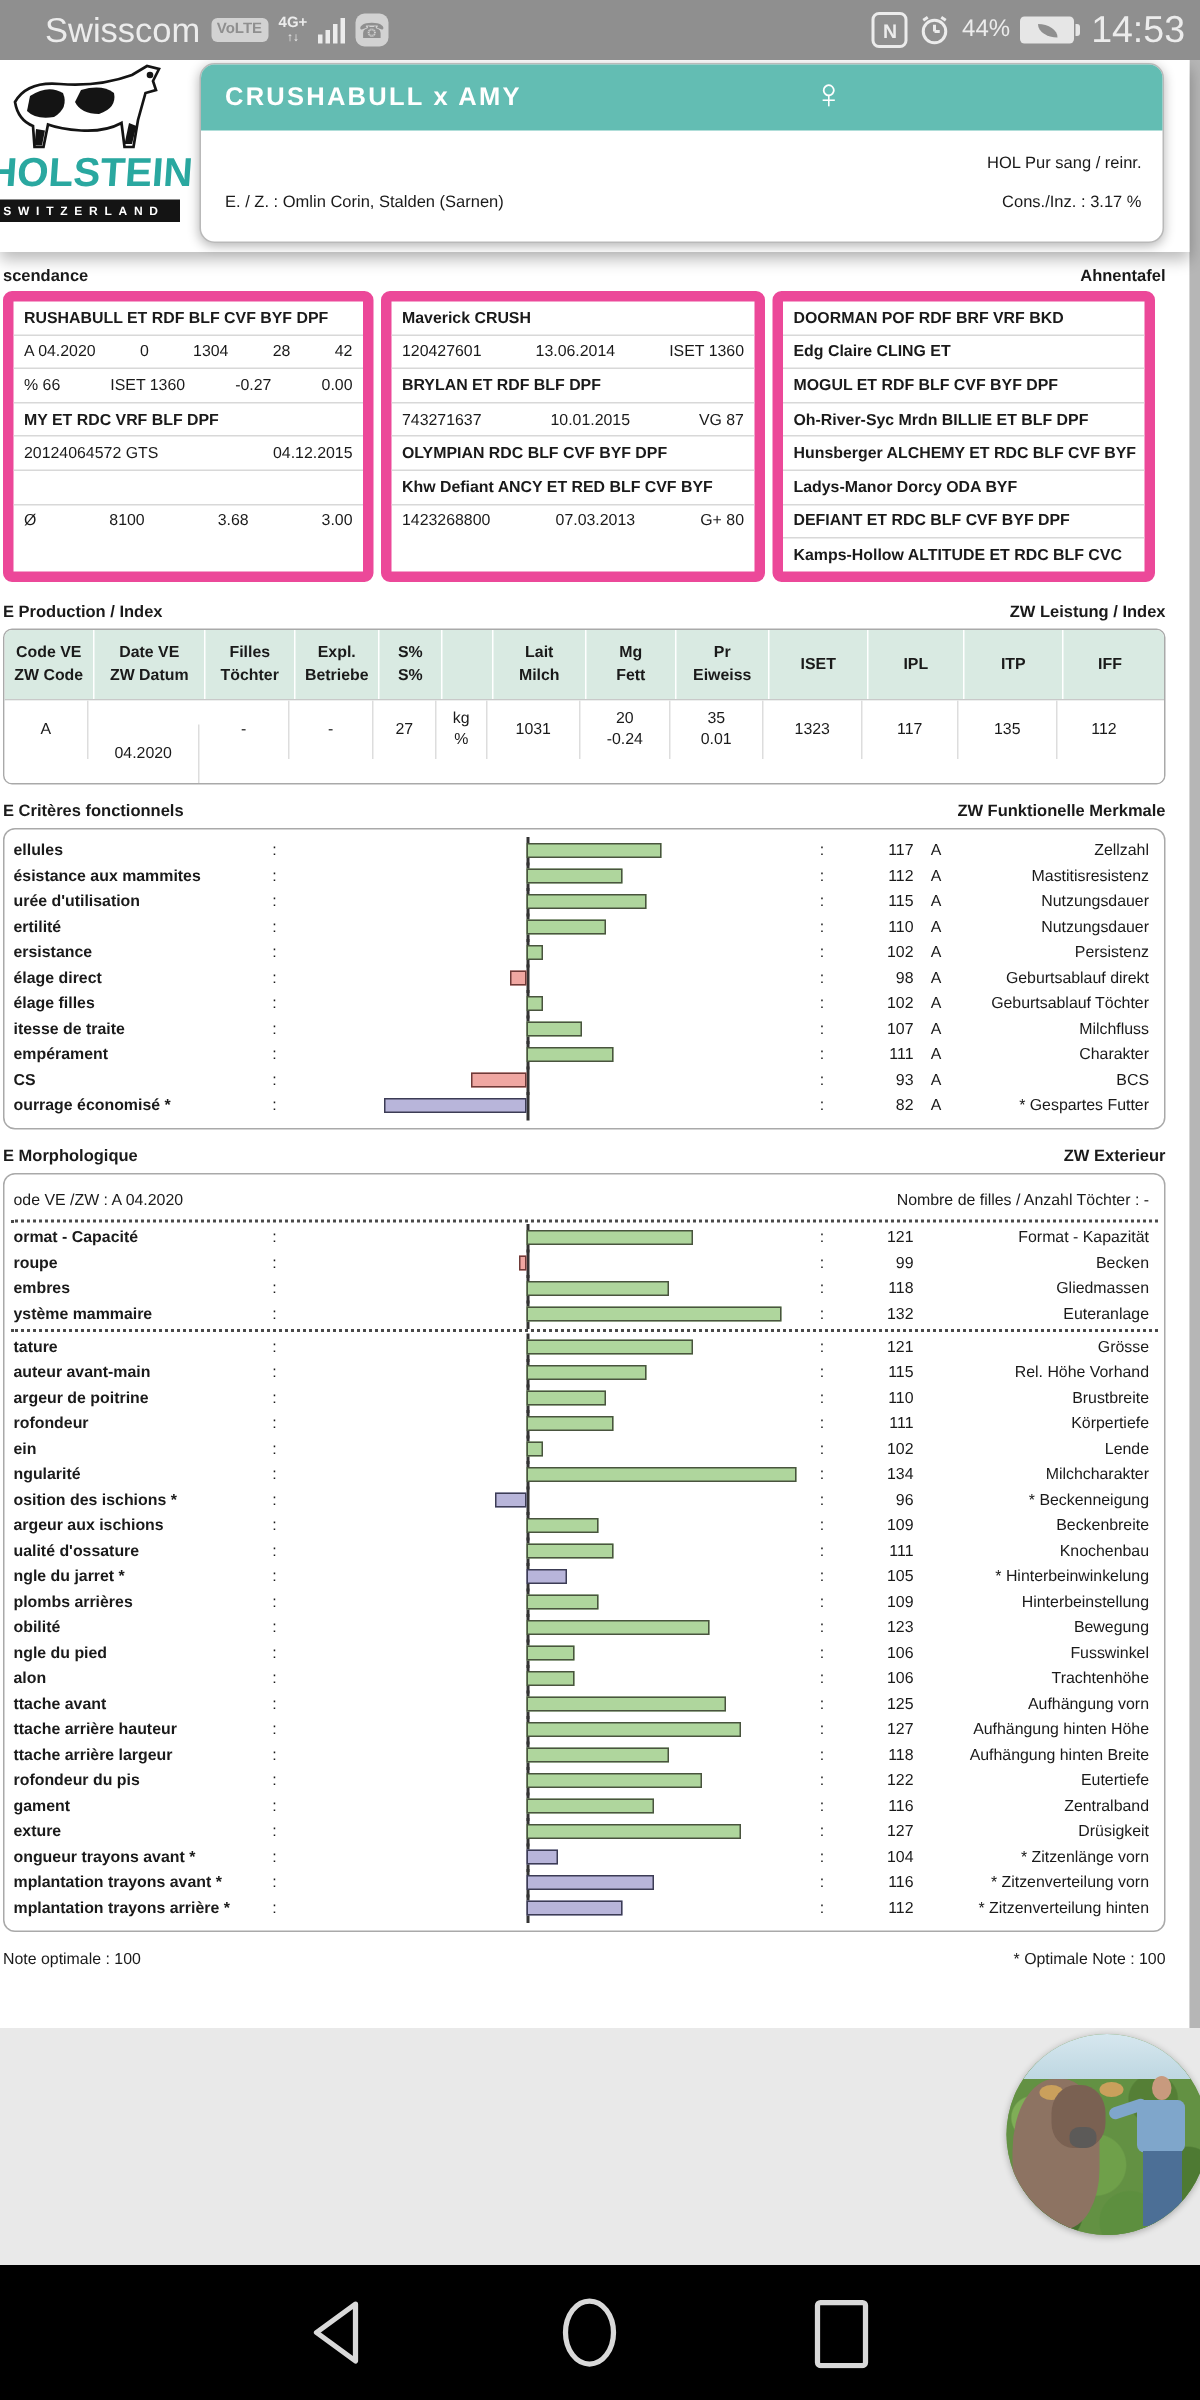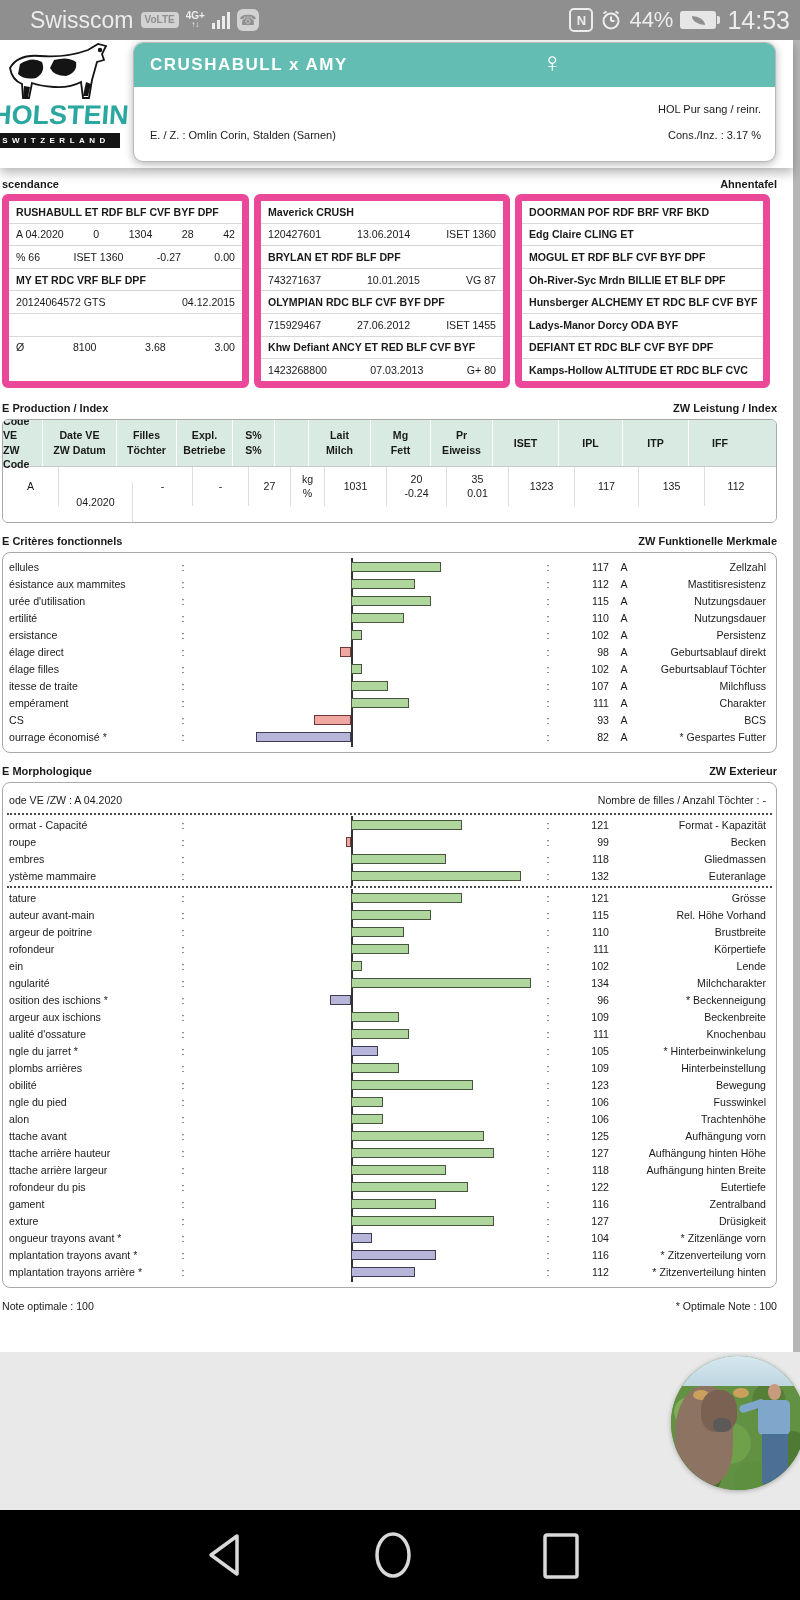--- a/index.html
+++ b/index.html
@@ -17,21 +17,21 @@
   .net .sub{font-size:8px;}
   .sigbars{display:flex;align-items:flex-end;gap:2px;height:17px;}
   .sigbars i{display:block;width:3px;background:#ececec;}
   .sigbars i:nth-child(1){height:6px}.sigbars i:nth-child(2){height:9px}
   .sigbars i:nth-child(3){height:13px}.sigbars i:nth-child(4){height:17px}
   .phonebadge{width:22px;height:22px;border-radius:6px;background:#d2d2d2;color:#8f8f8f;
     display:flex;align-items:center;justify-content:center;font-size:14px;line-height:1;}
   .nfc{width:20px;height:20px;border:2px solid #ececec;border-radius:5px;display:flex;
     align-items:center;justify-content:center;font-size:13px;font-weight:bold;}
   .clocksvg{display:block;}
-  .pct{font-size:22px;}
+  .pct{font-size:16px;}
   .bat{position:relative;width:36px;height:18px;background:#e6e6e6;border-radius:3px;
     display:flex;align-items:center;justify-content:center;margin-right:4px;}
   .bat .leaf{width:13px;height:9px;background:#8f8f8f;border-radius:0 100% 0 100%;}
   .bat .cap{position:absolute;right:-4px;top:5px;width:3px;height:8px;background:#e6e6e6;border-radius:0 2px 2px 0;}
   .time{font-size:25px;}
   
   .page{position:absolute;top:40px;left:0;width:793px;height:1312px;background:#fff;}
   .right-strip{position:absolute;top:40px;left:793px;width:7px;height:1312px;background:#b6b6b6;}
   .doc-header{position:absolute;top:0;left:0;width:100%;height:128px;background:#fff;
     box-shadow:0 5px 10px rgba(0,0,0,.28);z-index:3;}
@@ -67,21 +67,21 @@
   .prod-row{display:flex;background:#fff;}
   .pcell{display:flex;flex-direction:column;justify-content:center;align-items:center;
     font-size:10.6px;line-height:1.35;box-sizing:border-box;flex:none;}
   .prod-header .pcell{height:46px;font-weight:bold;border-right:1px solid #fff;}
   .prod-row .pcell{height:39px;border-right:1px solid #ddd;}
   .prod-header .pcell:last-child,.prod-row .pcell:last-child{border-right:none;}
   
   .tbox{margin:5px 16px 0 2px;border:1px solid #a9a9a9;border-radius:8px;padding:6px 0;background:#fff;}
   .trow{display:grid;grid-template-columns:168px 12px 352px 14px 56px 26px 1fr;align-items:center;
     height:17px;font-size:10.6px;padding:0 10px 0 6px;white-space:nowrap;}
-  .fr{overflow:hidden;}
+  .fr{overflow:hidden;font-weight:bold;}
   .colon{text-align:center;}
   .barzone{position:relative;height:17px;}
   .barzone::before{content:"";position:absolute;left:162px;top:-1px;bottom:-1px;width:1.5px;background:#333;}
   .bar{position:absolute;top:3px;height:10.5px;box-sizing:border-box;}
   .bar.green{background:#afd69d;border:1px solid #49543e;}
   .bar.red{background:#f0a7a2;border:1px solid #6e3a38;}
   .bar.purple{background:#b8b5da;border:1px solid #3c3c55;}
   .val{text-align:right;padding-right:2px;}
   .grade{text-align:center;}
   .de{text-align:right;}
@@ -242,25 +242,20 @@
               <span>BRYLAN  ET RDF BLF DPF</span>
             </div>
             <div class="ped-cell">
               <span>743271637</span>
               <span>10.01.2015</span>
               <span>VG 87</span>
             </div>
             <div class="ped-cell bold">
               <span>OLYMPIAN  RDC BLF CVF BYF DPF</span>
             </div>
-            <div class="ped-cell">
-              <span>715929467</span>
-              <span>27.06.2012</span>
-              <span>ISET 1455</span>
-            </div>
             <div class="ped-cell bold">
               <span>Khw Defiant ANCY  ET RED BLF CVF BYF</span>
             </div>
             <div class="ped-cell">
               <span>1423268800</span>
               <span>07.03.2013</span>
               <span>G+ 80</span>
             </div>
           </div>
         <div class="ped-col">
@@ -292,21 +287,21 @@
           </div>
       </div>
 
       <div class="sec-titles" style="margin-top:14px;">
         <span>E Production / Index</span>
         <span>ZW Leistung / Index</span>
       </div>
       <div class="prod">
         <div class="prod-header">
 
-        <div class="pcell" style="width: 40px;">
+        <div class="pcell" style="width: 60px;">
               <div>Code VE</div>
               <div>ZW Code</div>
             </div>
             <div class="pcell" style="width: 74px;">
               <div>Date VE</div>
               <div>ZW Datum</div>
             </div>
             <div class="pcell" style="width: 60px;">
               <div>Filles</div>
               <div>Töchter</div>

